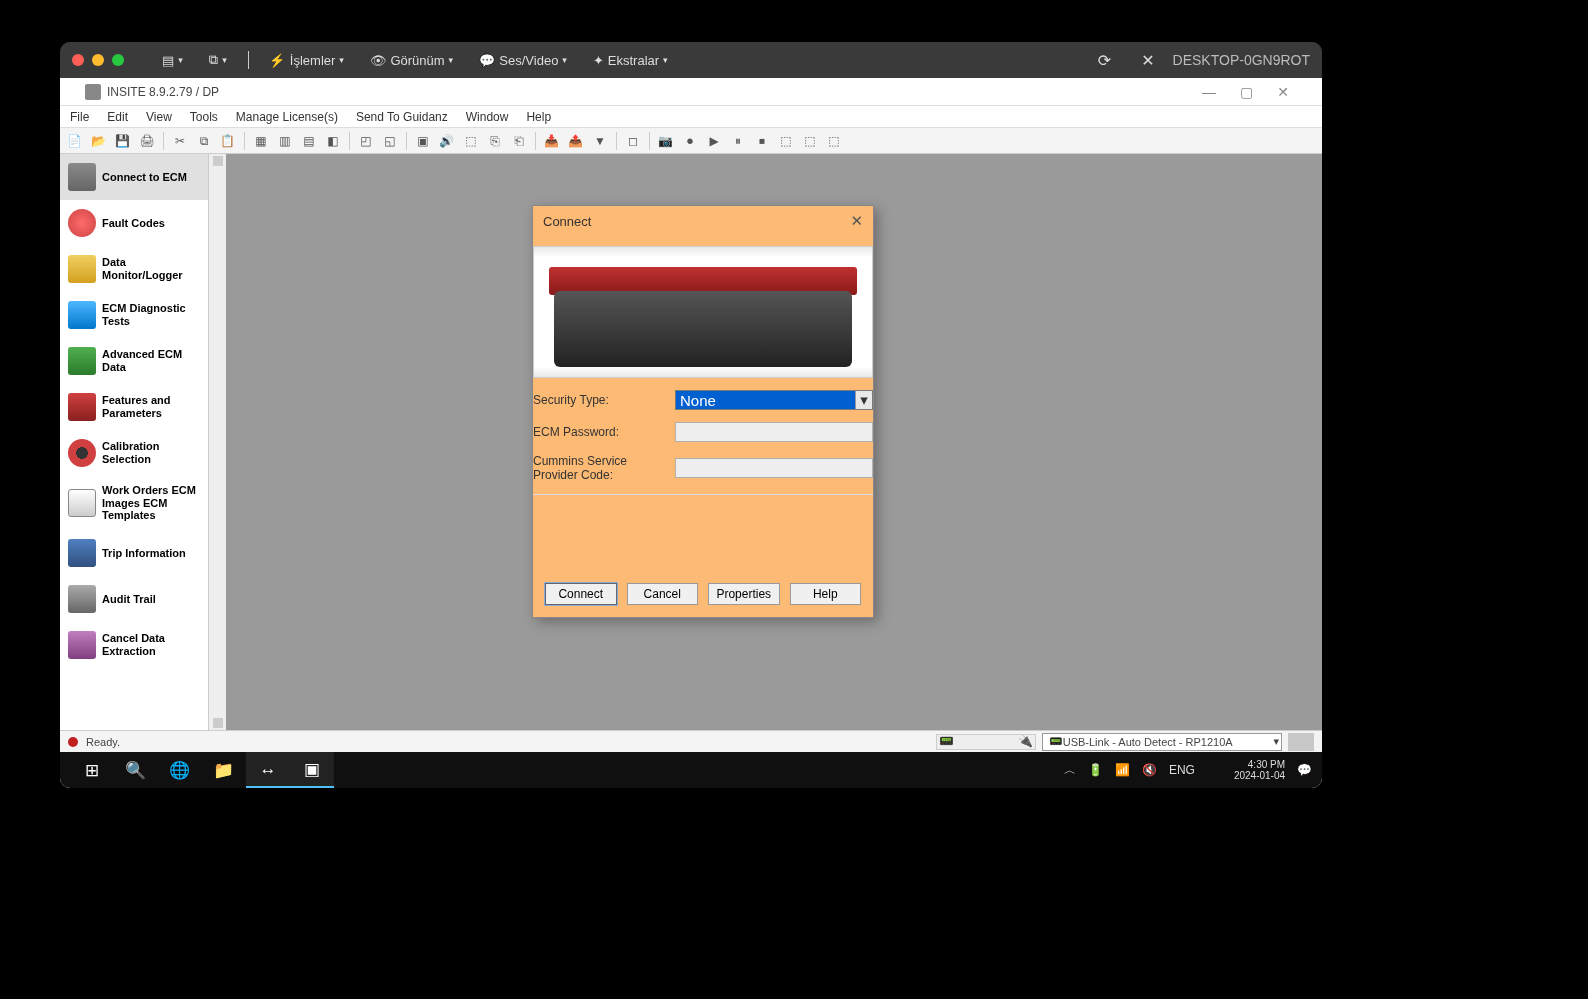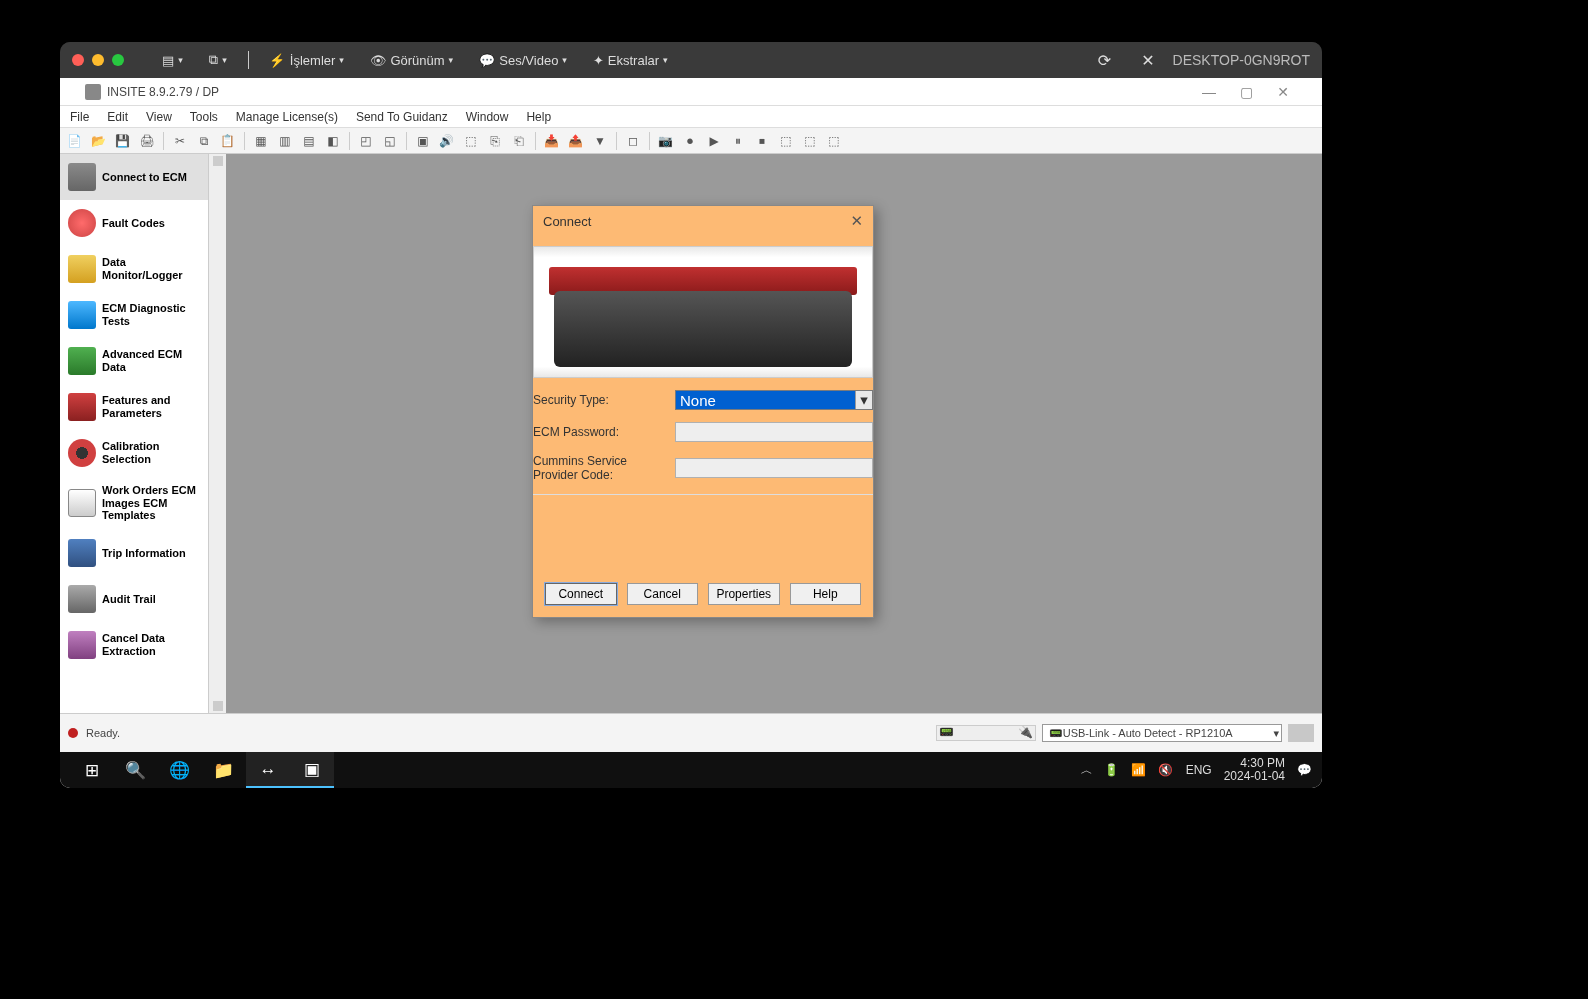--- a/index.html
+++ b/index.html
@@ -68,35 +68,35 @@
 .form-label { width: 142px; }
 .form-field { flex: 1; }
 .combo { width: 100%; height: 20px; background: #0060d0; color: #fff; border: 1px solid #7a7a7a; display: flex; align-items: center; padding: 0 4px; font-size: 15px; position: relative; }
 .combo::after { content: "▾"; position: absolute; right: 0; top: 0; width: 16px; height: 100%; background: #e8e8e8; color: #333; display: flex; align-items: center; justify-content: center; border-left: 1px solid #999; }
 .txt-disabled { width: 100%; height: 20px; background: #eee; border: 1px solid #b0b0b0; }
 .dlg-sep { height: 1px; background: #ddd; margin: 8px 0 70px; }
 .dlg-buttons { display: flex; gap: 10px; justify-content: center; padding: 8px 12px 12px; }
 .dlg-btn { width: 74px; height: 22px; background: #f0f0f0; border: 1px solid #999; font-size: 12px; cursor: pointer; display: flex; align-items: center; justify-content: center; }
 .dlg-btn.primary { border: 1px solid #666; box-shadow: 0 0 0 1px #88aadd; }
 
-.statusbar { height: 39px; background: #f4f4f4; border-top: 1px solid #ccc; display: flex; align-items: center; font-size: 11px; color: #444; padding: 0 8px; gap: 8px; }
+.statusbar { height: 22px; background: #f4f4f4; border-top: 1px solid #ccc; display: flex; align-items: center; font-size: 11px; color: #444; padding: 0 8px; gap: 8px; }
 .status-dot { width: 10px; height: 10px; background: #c02020; border-radius: 50%; }
 .status-combo { margin-left: auto; display: flex; align-items: center; gap: 6px; }
 .usb-slider { width: 100px; height: 16px; background: #eee; border: 1px solid #ccc; position: relative; }
 .usb-slider::before { content: "📟"; position: absolute; left: 2px; top: -1px; font-size: 12px; }
 .usb-slider::after { content: "🔌"; position: absolute; right: 2px; top: -1px; font-size: 12px; }
 .usb-select { height: 18px; border: 1px solid #999; background: #fff; font-size: 11px; padding: 0 18px 0 6px; width: 240px; position: relative; display: flex; align-items: center; }
 .usb-select::after { content: "▾"; position: absolute; right: 2px; }
 .gray-box { width: 26px; height: 18px; background: #c8c8c8; }
 
 .taskbar { height: 36px; background: #101010; display: flex; align-items: center; padding: 0 10px; color: #fff; }
 .task-item { width: 44px; height: 36px; display: flex; align-items: center; justify-content: center; font-size: 17px; cursor: pointer; }
 .task-item.active { border-bottom: 2px solid #4cc2ff; background: #222; }
 .tray { margin-left: auto; display: flex; align-items: center; gap: 12px; font-size: 12px; color: #ddd; }
-.tray-time { text-align: right; line-height: 1.1; font-size: 12px; }
+.tray-time { text-align: right; line-height: 1.1; font-size: 10px; margin-left: 27px; }
 </style>
 </head>
 <body>
 
 <div class="mac-window">
 
   <div class="mac-titlebar">
     <div class="traffic-lights">
       <div class="tl red"></div>
       <div class="tl yellow"></div>

